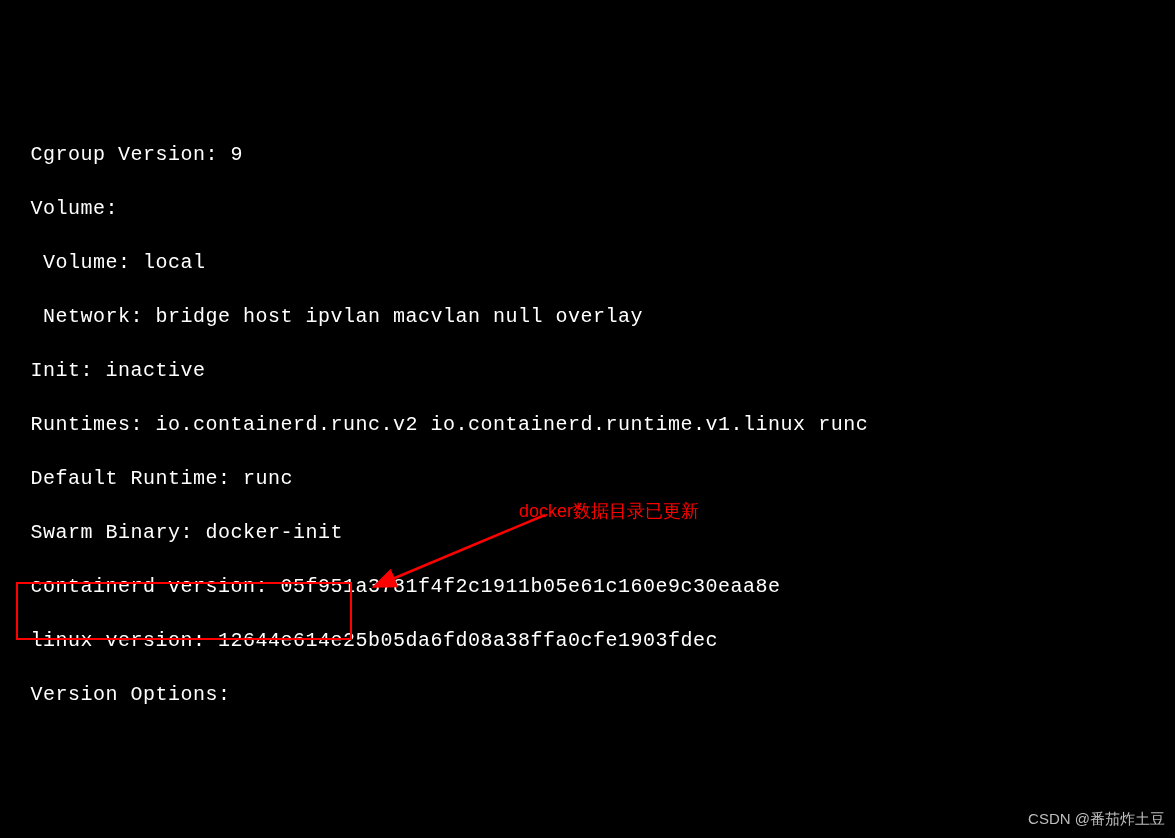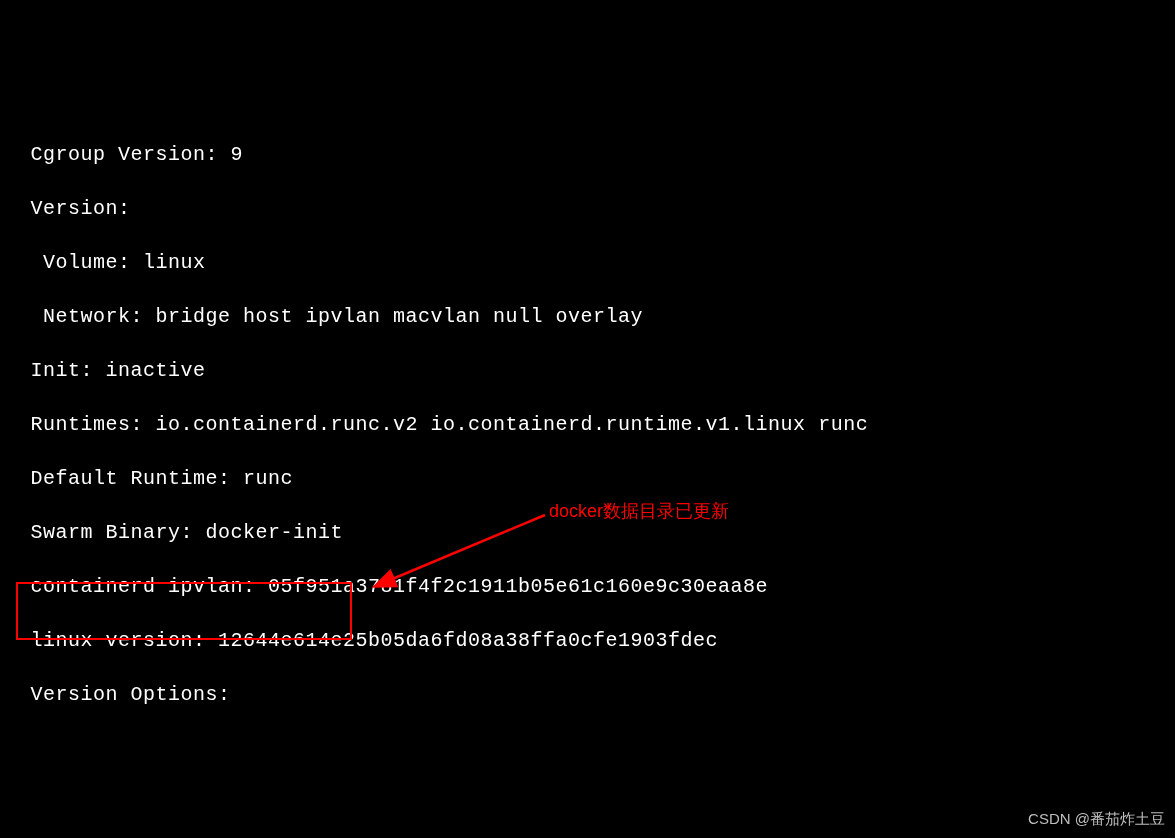--- a/index.html
+++ b/index.html
@@ -23,21 +23,21 @@
       left: 16px;
       top: 582px;
       width: 336px;
       height: 58px;
       border: 2px solid #ff0000;
       pointer-events: none;
       z-index: 10;
     }
     .annotation-text {
       position: absolute;
-      left: 549px;
+      left: 519px;
       top: 498px;
       color: #ff0000;
       font-family: "Microsoft YaHei", "SimSun", sans-serif;
       font-size: 18px;
       letter-spacing: 0;
       white-space: nowrap;
       z-index: 10;
     }
     .arrow-svg {
       position: absolute;
@@ -60,28 +60,28 @@
       margin-left: 15px;
     }
   </style>
 </head>
 <body>
 
 
 
 <div>
 <span class="line"> Cgroup Version: 9</span>
-<span class="line"> Version:</span>
-<span class="line">  Volume: linux</span>
+<span class="line"> Volume:</span>
+<span class="line">  Volume: local</span>
 <span class="line">  Network: bridge host ipvlan macvlan null overlay</span>
 <span class="line"> Init: inactive</span>
 <span class="line"> Runtimes: io.containerd.runc.v2 io.containerd.runtime.v1.linux runc</span>
 <span class="line"> Default Runtime: runc</span>
 <span class="line"> Swarm Binary: docker-init</span>
-<span class="line"> containerd ipvlan: 05f951a3781f4f2c1911b05e61c160e9c30eaa8e</span>
+<span class="line"> containerd version: 05f951a3781f4f2c1911b05e61c160e9c30eaa8e</span>
 <span class="line"> linux version: 12644e614e25b05da6fd08a38ffa0cfe1903fdec</span>
 <span class="line"> Version Options:</span>
 
 
 
 
 
 
 
 

